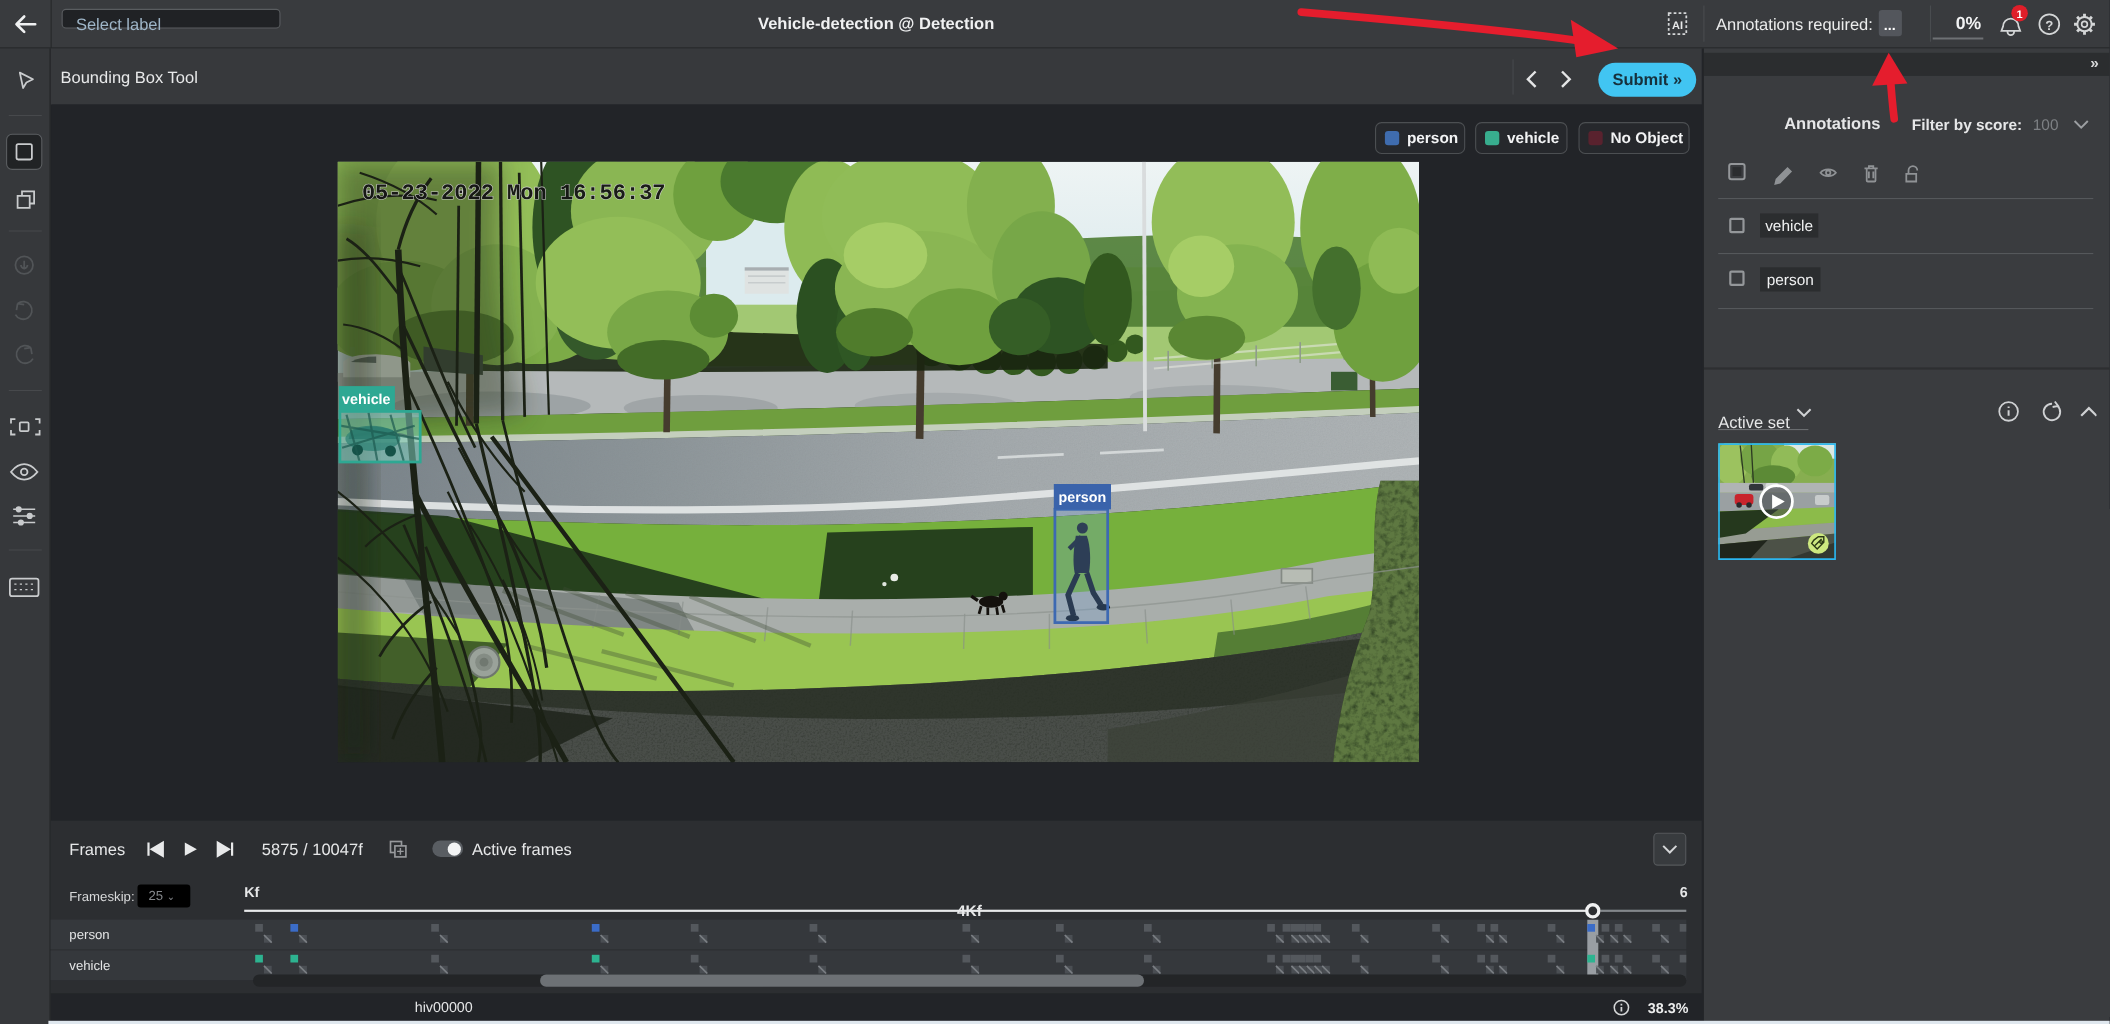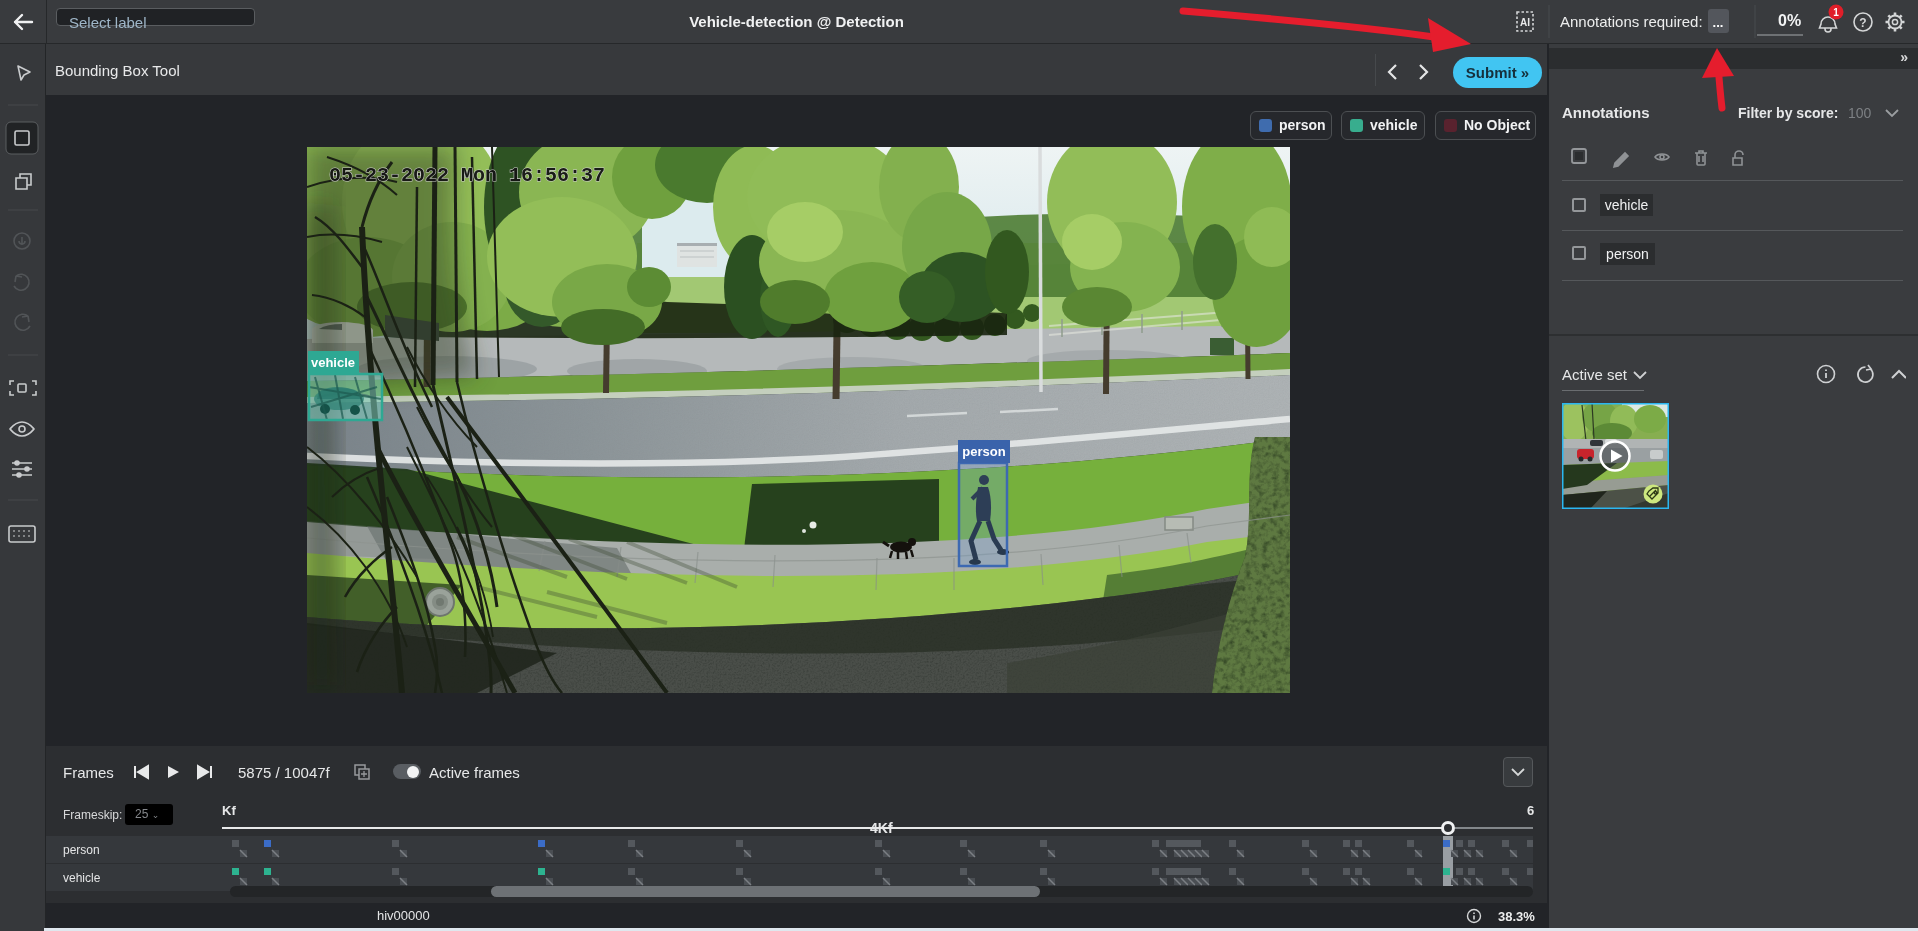--- a/index.html
+++ b/index.html
@@ -375,21 +375,21 @@
         <circle cx="395" cy="22" r="2.6" stroke-width="1.5"></circle>
         <path d="M395,15.5 v-3 M395,28.5 v3 M388.5,22 h-3 M401.5,22 h3 M390.4,17.4 l-2.1,-2.1 M399.6,26.6 l2.1,2.1 M390.4,26.6 l-2.1,2.1 M399.6,17.4 l2.1,-2.1" stroke-width="2.6"></path>
       </g>
     </g>
   </svg>
   <div class="abs" id="rpanel"></div>
   <div class="abs" id="rtopstrip">
       <span style="position:absolute; right:10px; top:1px; font-size:14px; font-weight:bold;">»</span>
     </div>
 
-  <div class="abs txt" style="left:1562px; top:104px; font-size:15px; font-weight:bold;">Annotations</div>
+  <div class="abs txt" style="left:1622px; top:104px; font-size:15px; font-weight:bold;">Annotations</div>
   <div class="abs txt" style="left:1738px; top:105px; font-size:14px; font-weight:bold;">Filter by score:</div>
   <div class="abs" style="left:1848px; top:105px; font-size:14px; color:#7d8084;">100</div>
   <svg class="abs" style="left:1884px; top:108px;" width="16" height="10" viewBox="0 0 16 10">
       <path d="M2,2 L8,8 L14,2" stroke="#9b9ea1" stroke-width="1.8" fill="none"></path>
     </svg>
   <svg class="abs" style="left:1562px; top:140px;" width="200" height="34" viewBox="0 0 200 34">
     <rect x="10" y="9" width="14" height="14" rx="2" fill="none" stroke="#94979a" stroke-width="1.8"></rect>
     <rect x="13" y="12" width="8" height="8" fill="#2b2d2f"></rect>
     <g fill="none" stroke="#8f9295" stroke-width="1.6">
       <path d="M53,23 l10,-10 l3,3 l-10,10 l-4,1 Z M61,15 l3,3" fill="#8f9295"></path>
@@ -400,21 +400,21 @@
     </g>
   </svg>
   <div class="abs" style="left:1562px; top:180px; width:341px; height:1px; background:#55585b;"></div>
   <div class="abs" style="left:1572px; top:198px; width:14px; height:14px; border:2px solid #94979a; border-radius:2px;"></div>
   <div class="abs" style="left:1600px; top:194px; width:53px; height:22px; background:#2b2d2f; color:#f0f1f2; font-size:14px; text-align:center; line-height:22px;">vehicle</div>
   <div class="abs" style="left:1562px; top:230px; width:341px; height:1px; background:#55585b;"></div>
   <div class="abs" style="left:1572px; top:246px; width:14px; height:14px; border:2px solid #94979a; border-radius:2px;"></div>
   <div class="abs" style="left:1600px; top:243px; width:55px; height:22px; background:#2b2d2f; color:#f0f1f2; font-size:14px; text-align:center; line-height:22px;">person</div>
   <div class="abs" style="left:1562px; top:280px; width:341px; height:1px; background:#55585b;"></div>
   <div class="abs" style="left:1549px; top:334px; width:369px; height:2px; background:#2d2f31;"></div>
-  <div class="abs txt" style="left:1562px; top:366px; font-size:15px;">Active set</div>
+  <div class="abs txt" style="left:1562px; top:376px; font-size:15px;">Active set</div>
   <svg class="abs" style="left:1632px; top:370px;" width="16" height="10" viewBox="0 0 16 10">
       <path d="M2,2 L8,8 L14,2" stroke="#cfd1d3" stroke-width="1.8" fill="none"></path>
     </svg>
   <div class="abs" style="left:1562px; top:390px; width:82px; height:1px; background:#6a6d70;"></div>
   <svg class="abs" style="left:1814px; top:362px;" width="92" height="24" viewBox="0 0 92 24">
     <circle cx="12" cy="12" r="8.5" fill="none" stroke="#cfd1d3" stroke-width="1.6"></circle>
     <path d="M12,11 v5 M12,7.5 v1.5" stroke="#cfd1d3" stroke-width="1.8"></path>
     <path d="M51.5,5 a7.5,7.5 0 1 0 5,2 M54,3 l3,4 l-5,1" fill="none" stroke="#cfd1d3" stroke-width="1.7"></path>
     <path d="M78,16 L85,9 L92,16" stroke="#cfd1d3" stroke-width="2" fill="none"></path>
   </svg>

